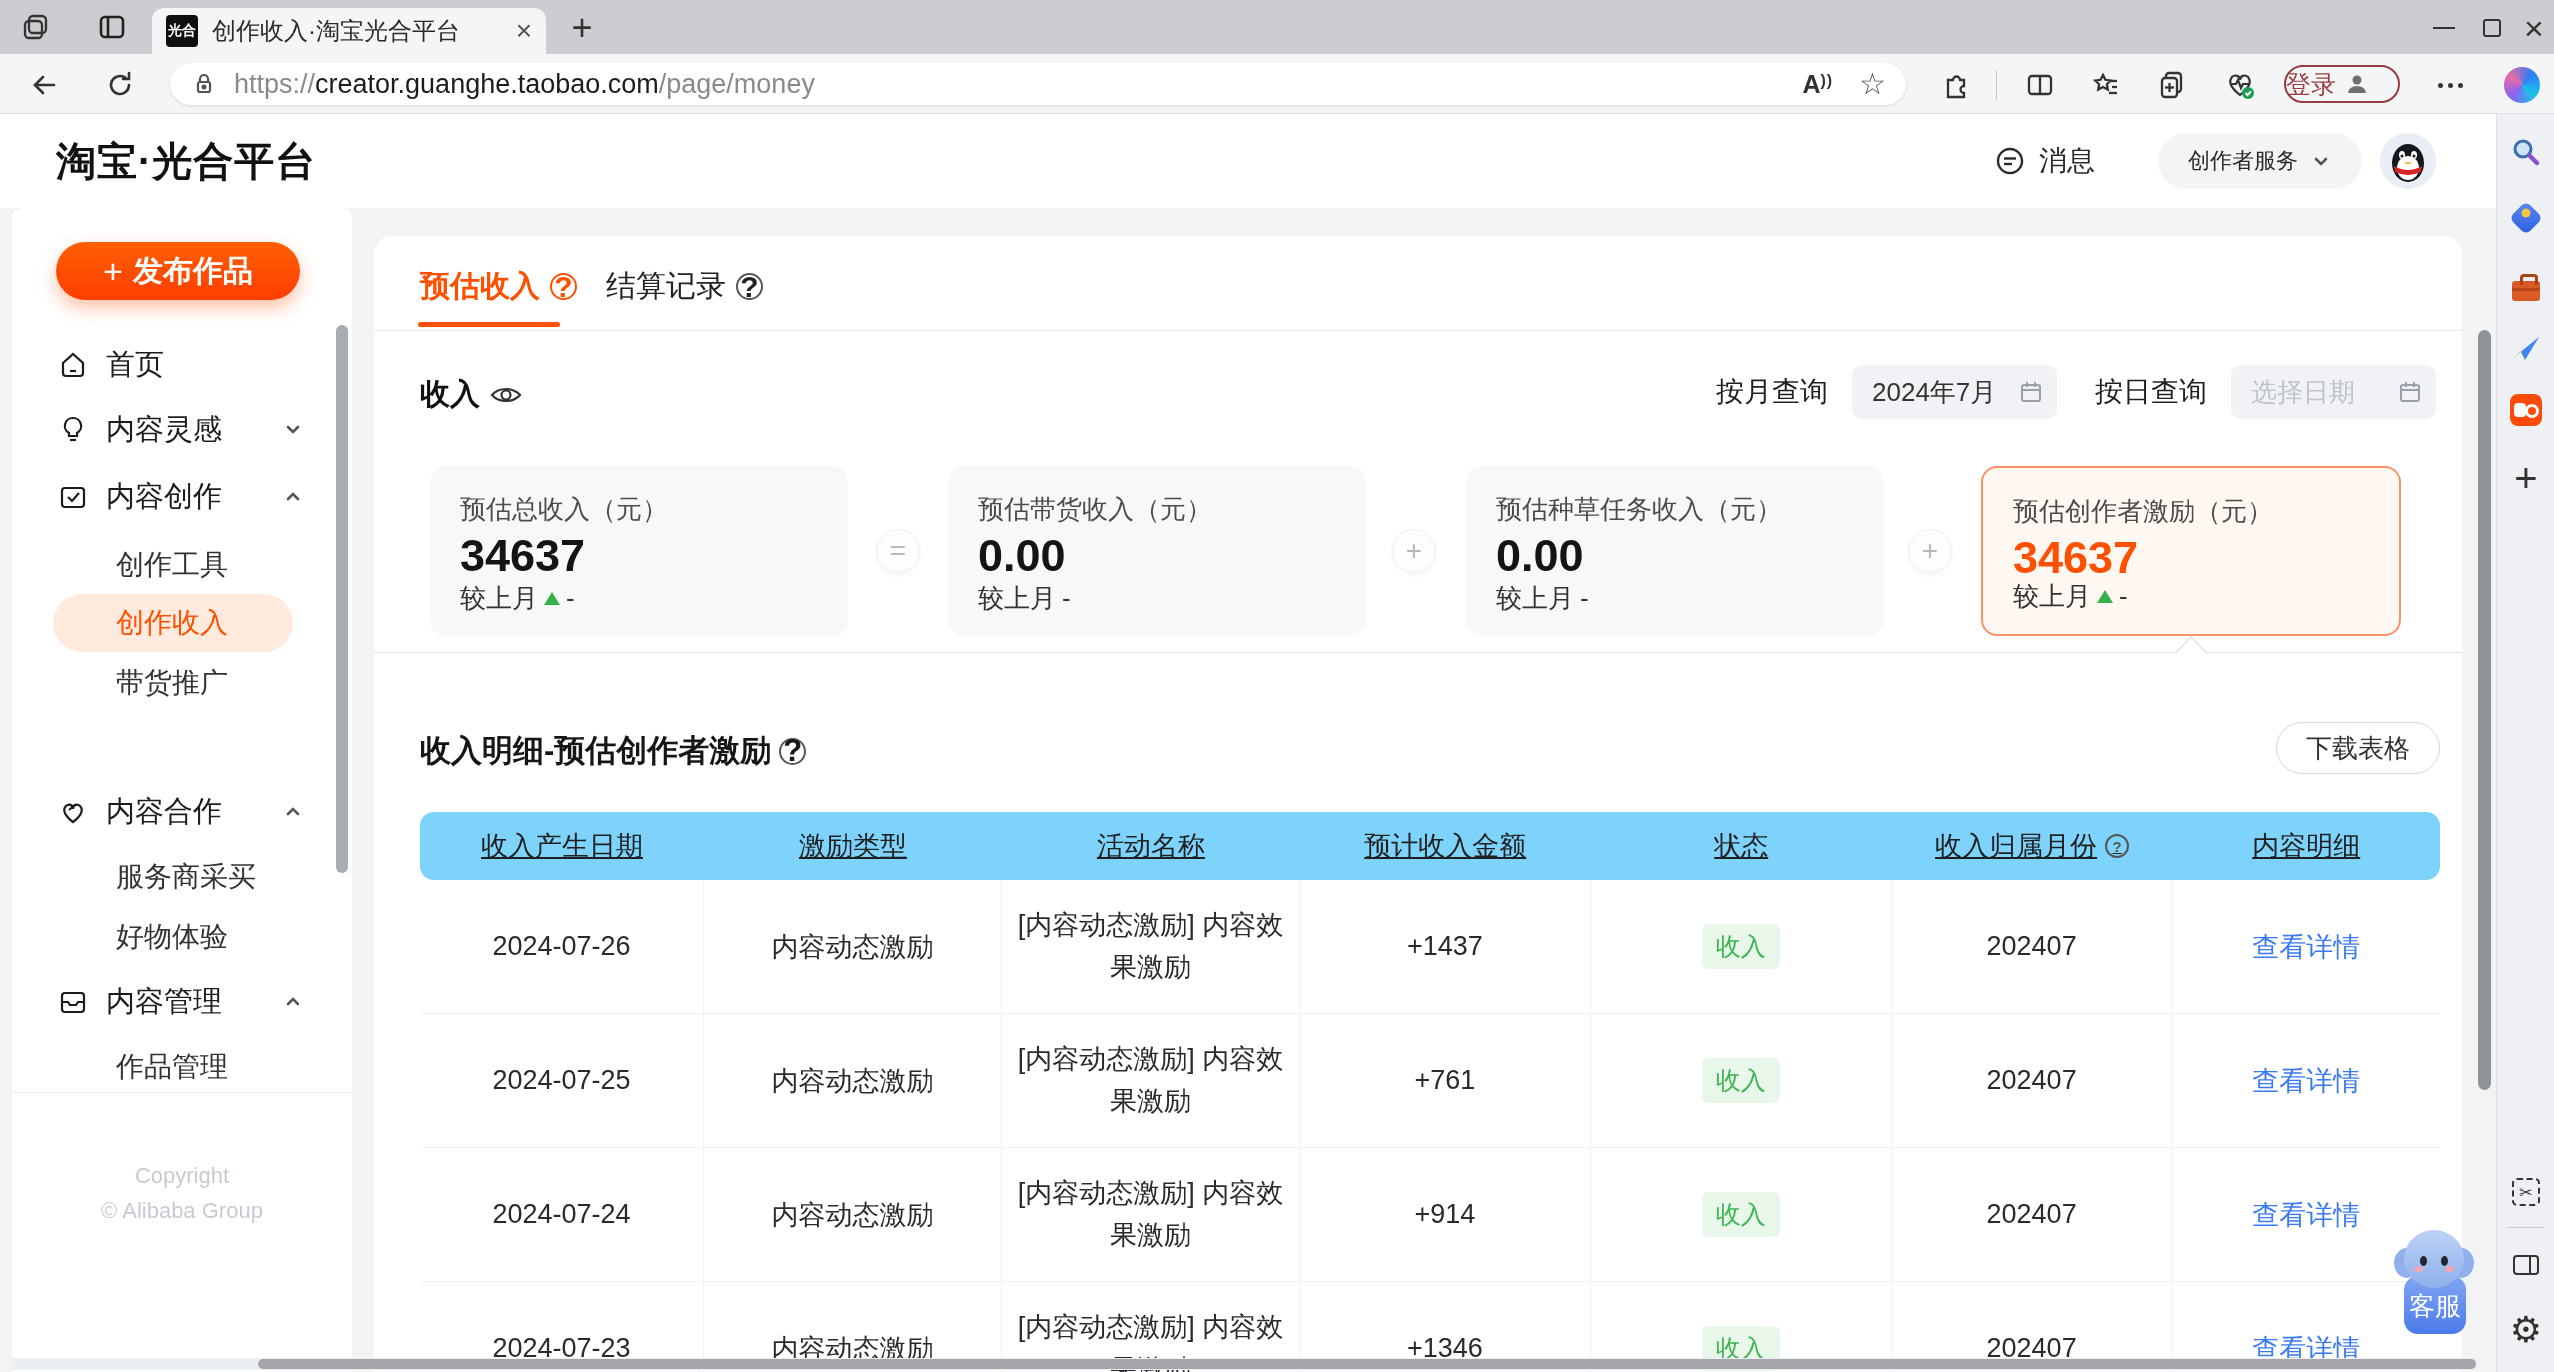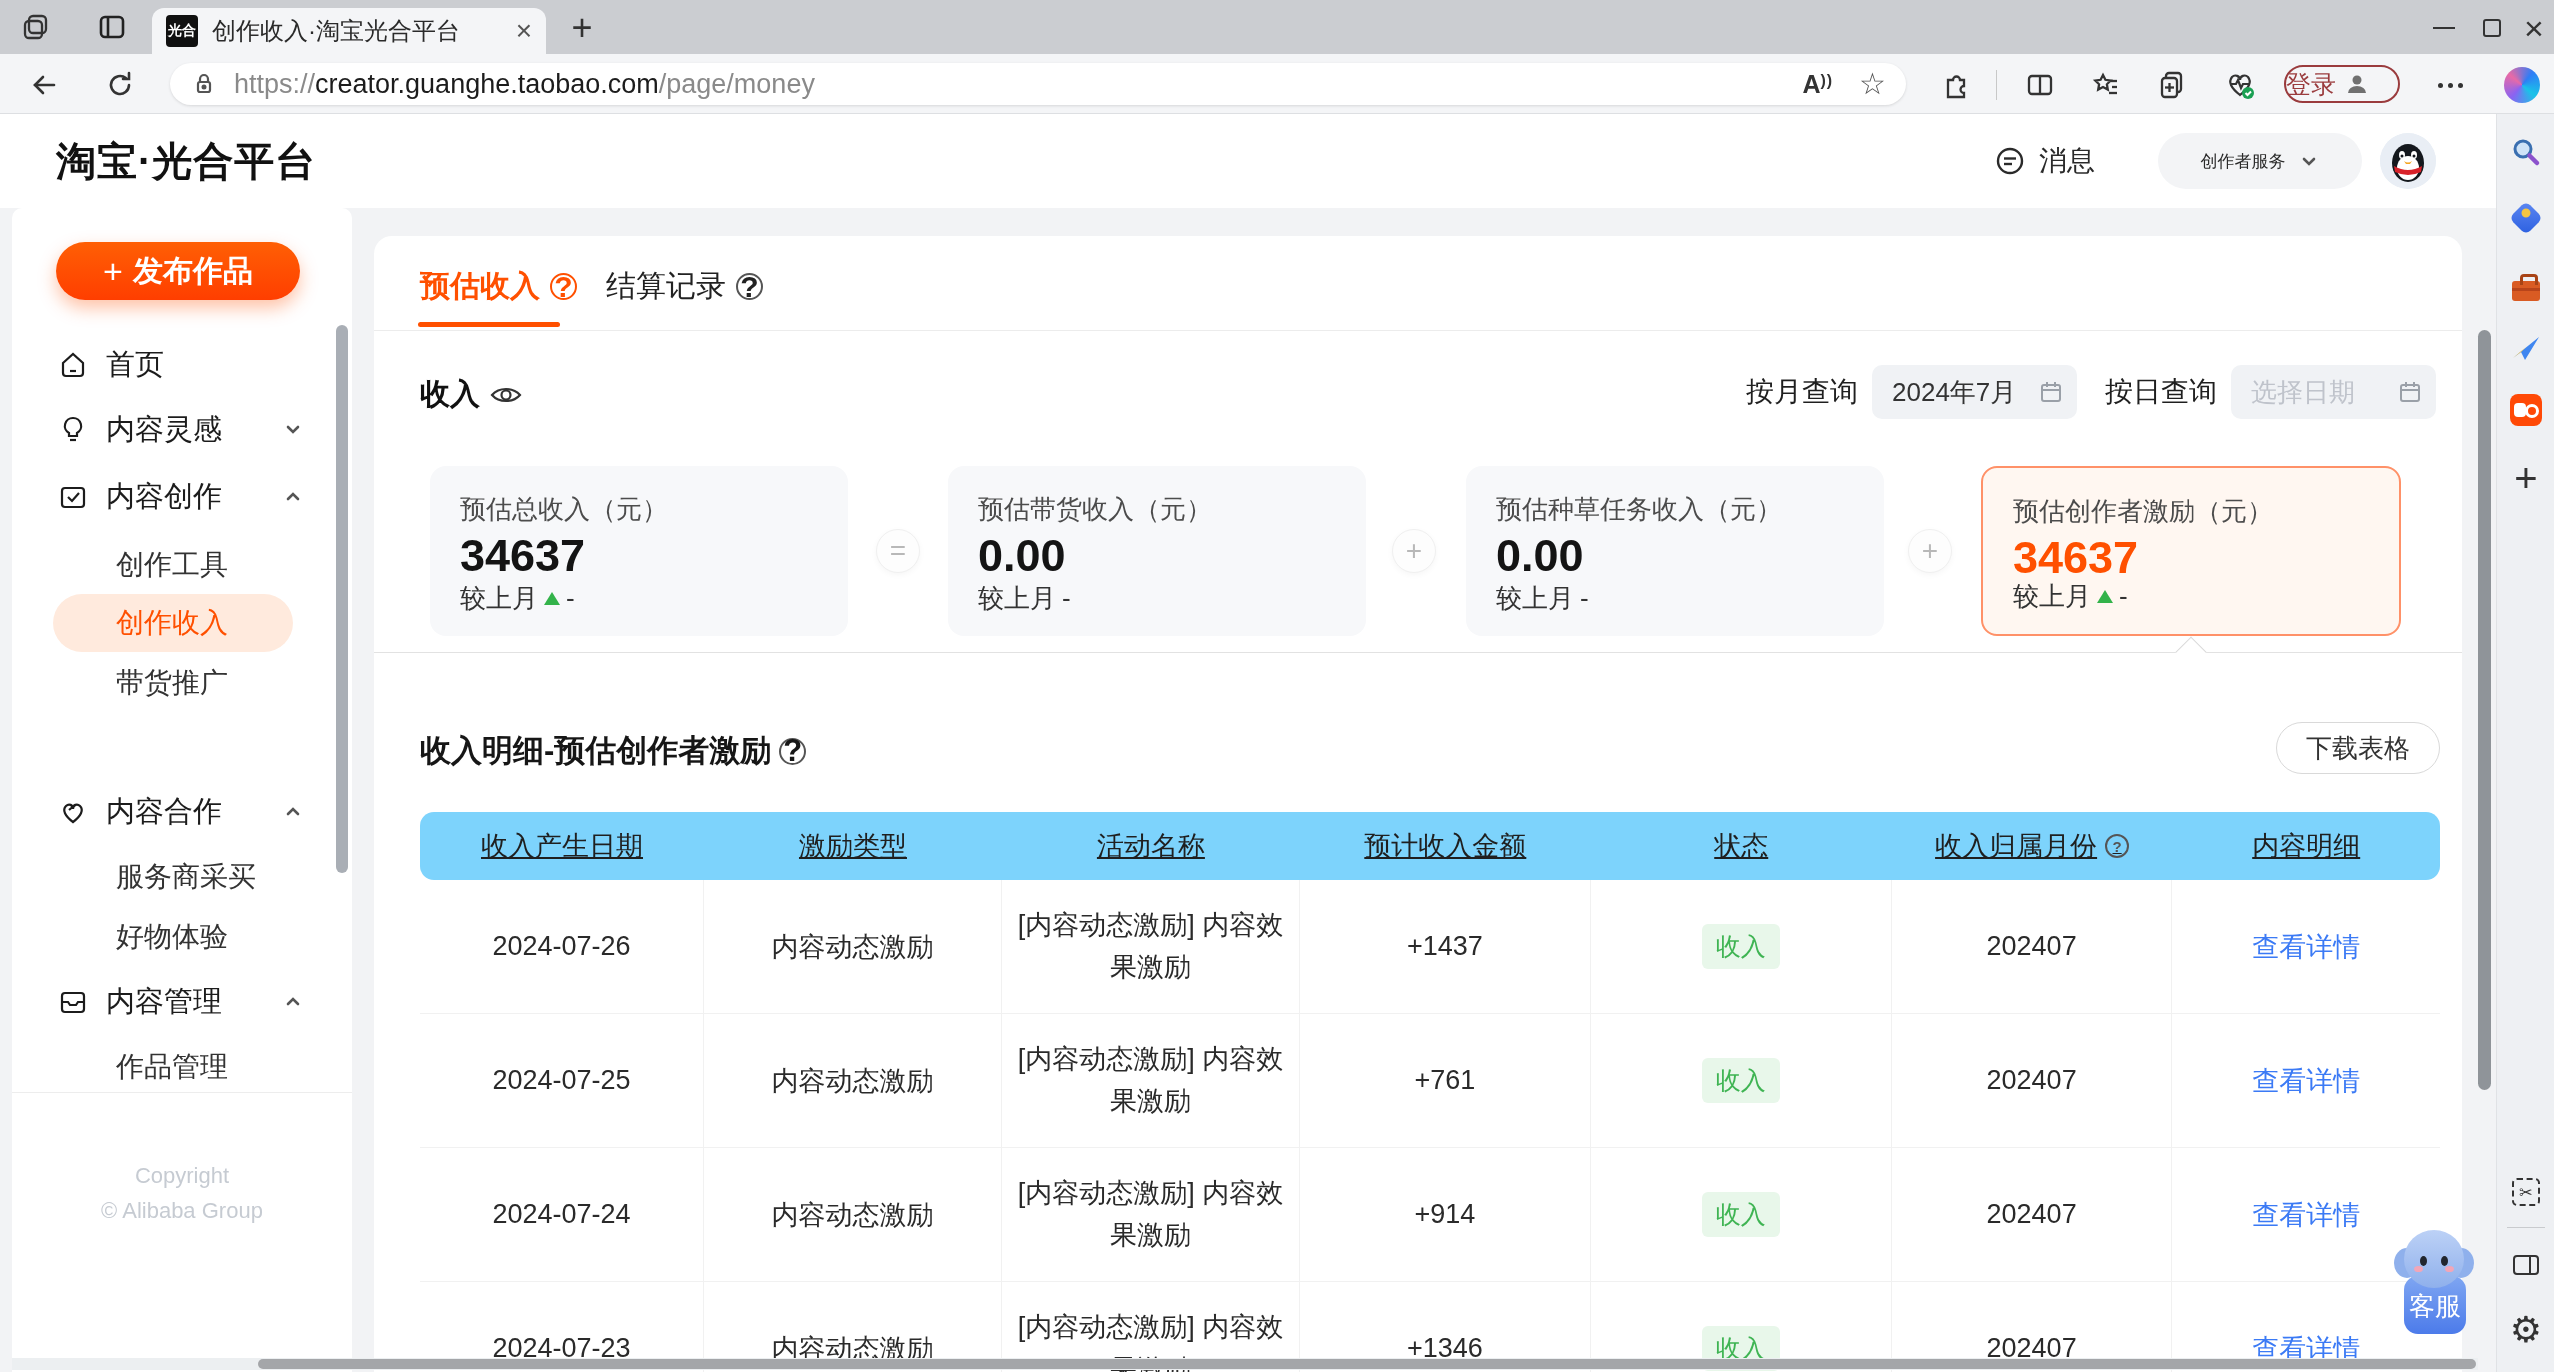--- a/index.html
+++ b/index.html
@@ -40,21 +40,21 @@
   
   .webarea{position:absolute;left:0;top:114px;width:2496px;height:1258px;background:#f2f3f5;overflow:hidden;}
   .edge-strip{position:absolute;left:2496px;top:114px;width:58px;height:1258px;background:#eef0f3;border-left:1px solid #e0e2e5;}
   .estrip-icon{position:absolute;left:12px;width:34px;height:34px;display:flex;align-items:center;justify-content:center;}
 
   .page-header{position:absolute;left:0;top:0;width:2496px;height:94px;background:#fff;}
   .logo{position:absolute;left:56px;top:20px;font-size:40px;font-weight:900;color:#111;letter-spacing:1px;}
   .msg{position:absolute;left:1993px;top:21px;height:52px;display:flex;align-items:center;gap:12px;}
   .msg span{font-size:28px;color:#2a2a2a;}
   .service-pill{position:absolute;left:2158px;top:19px;width:204px;height:56px;border-radius:28px;background:#f3f4f6;display:flex;align-items:center;justify-content:center;gap:12px;}
-  .service-pill span{font-size:17px;color:#2a2a2a;}
+  .service-pill span{font-size:22px;color:#2a2a2a;}
   .avatar{position:absolute;left:2380px;top:19px;width:56px;height:56px;border-radius:50%;background:#e8eef5;overflow:hidden;}
 
   
   .sidebar{position:absolute;left:12px;top:94px;width:340px;height:1164px;background:#fff;border-radius:10px 10px 0 0;}
   .publish-btn{position:absolute;left:44px;top:34px;width:244px;height:58px;border-radius:29px;background:linear-gradient(180deg,#ff5f04,#ff3e00);box-shadow:0 8px 18px rgba(255,80,0,.35);display:flex;align-items:center;justify-content:center;gap:10px;color:#fff;}
   .publish-btn .plus{font-size:34px;font-weight:300;line-height:1;}
   .publish-btn span{font-size:30px;font-weight:bold;}
   .nav-row{position:absolute;left:0;width:100%;height:52px;display:flex;align-items:center;}
   .nav-row .nicon{position:absolute;left:46px;width:30px;height:30px;}
   .nav-row .nlabel{position:absolute;left:94px;font-size:29px;color:#1c1c1c;}
@@ -72,21 +72,21 @@
   .ptabs-border{position:absolute;left:0;top:94px;width:2088px;height:1px;background:#ececec;}
   .ptab{position:absolute;top:30px;display:flex;align-items:center;gap:10px;}
   .ptab span{font-size:30px;}
   .ptab.active span{color:#ff5000;font-weight:bold;}
   .ptab.idle span{color:#222;}
   .ptab-underline{position:absolute;left:44px;top:86px;width:142px;height:5px;border-radius:3px;background:#ff5000;}
   .qmark{width:27px;height:27px;border-radius:50%;border:2px solid #555;color:#555;font-size:18px;font-weight:bold;display:flex;align-items:center;justify-content:center;}
   .qmark.orange{border-color:#ff5000;color:#ff5000;}
   .income-title{position:absolute;left:46px;top:138px;display:flex;align-items:center;gap:10px;}
   .income-title span{font-size:30px;font-weight:600;color:#111;}
-  .query-group{position:absolute;right:26px;top:129px;height:54px;display:flex;align-items:center;gap:14px;}
+  .query-group{position:absolute;right:26px;top:129px;height:54px;display:flex;align-items:center;gap:24px;}
   .qlabel{font-size:28px;color:#1f1f1f;font-weight:500;}
   .qbox{position:relative;width:205px;height:54px;background:#f0f2f5;border-radius:10px;}
   .qbox input{width:100%;height:100%;background:transparent;border:none;outline:none;font-size:26px;color:#333;padding:0 54px 0 20px;font-family:"Liberation Sans",sans-serif;}
   .qbox input::placeholder{color:#bfc3cb;}
   .qbox .cal{position:absolute;right:14px;top:15px;}
 
   .card{position:absolute;top:230px;width:418px;height:170px;background:#f7f8fa;border-radius:16px;padding:26px 30px;}
   .card.hl{background:#fff7f1;border:2px solid #ff9168;}
   .card-label{font-size:26px;color:#4c4c4c;}
   .card-value{font-size:45px;font-weight:700;color:#141414;margin-top:4px;line-height:1.1;}

